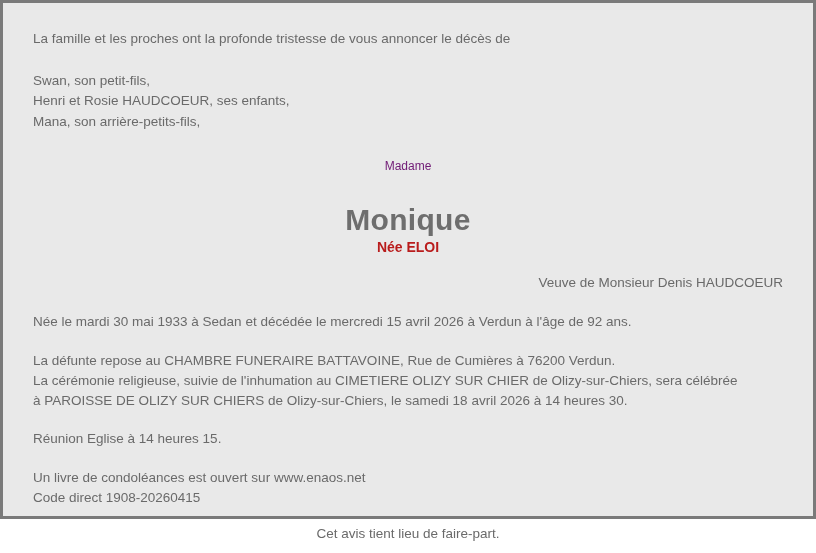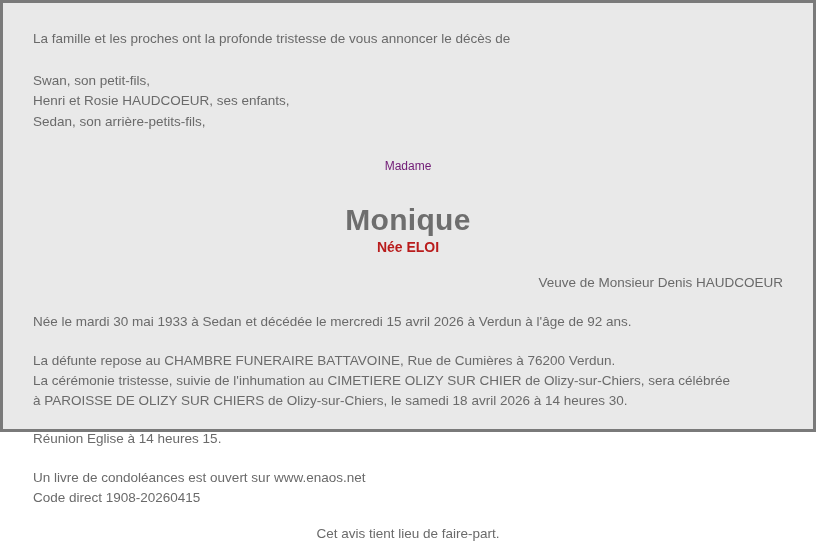--- a/index.html
+++ b/index.html
@@ -8,21 +8,21 @@
     background: #ffffff;
   }
   body {
     width: 816px;
     height: 553px;
     font-family: "Liberation Sans", sans-serif;
   }
   .notice {
     box-sizing: border-box;
     width: 816px;
-    height: 432px;
+    height: 519px;
     background: #e9e9e9;
     border: 3px solid #7a7a7a;
     padding: 24px 30px 10px 30px;
     color: #6a6a6a;
   }
   .intro {
     font-size: 13.5px;
     line-height: 1.45;
     margin: 2px 0 22px 0;
   }
@@ -77,37 +77,37 @@
 </head>
 <body>
 
 <div class="notice">
 
   <div class="intro">La famille et les proches ont la profonde tristesse de vous annoncer le décès de</div>
 
   <div class="family">
     <div>Swan, son petit-fils,</div>
     <div>Henri et Rosie HAUDCOEUR, ses enfants,</div>
-    <div>Sedan, son arrière-petits-fils,</div>
+    <div>Mana, son arrière-petits-fils,</div>
   </div>
 
   <div class="civility">Madame</div>
 
   <div class="name">Monique</div>
   <div class="maiden">Née ELOI</div>
 
   <div class="spouse">Veuve de Monsieur Denis HAUDCOEUR</div>
 
   <div class="para">
     <div>Née le mardi 30 mai 1933 à Sedan et décédée le mercredi 15 avril 2026 à Verdun à l'âge de 92 ans.</div>
   </div>
 
   <div class="para">
     <div>La défunte repose au CHAMBRE FUNERAIRE BATTAVOINE, Rue de Cumières à 76200 Verdun.</div>
-    <div>La cérémonie tristesse, suivie de l'inhumation au CIMETIERE OLIZY SUR CHIER de Olizy-sur-Chiers, sera célébrée</div>
+    <div>La cérémonie religieuse, suivie de l'inhumation au CIMETIERE OLIZY SUR CHIER de Olizy-sur-Chiers, sera célébrée</div>
     <div>à PAROISSE DE OLIZY SUR CHIERS de Olizy-sur-Chiers, le samedi 18 avril 2026 à 14 heures 30.</div>
   </div>
 
   <div class="para">
     <div>Réunion Eglise à 14 heures 15.</div>
   </div>
 
   <div class="para">
     <div>Un livre de condoléances est ouvert sur www.enaos.net</div>
     <div>Code direct 1908-20260415</div>

